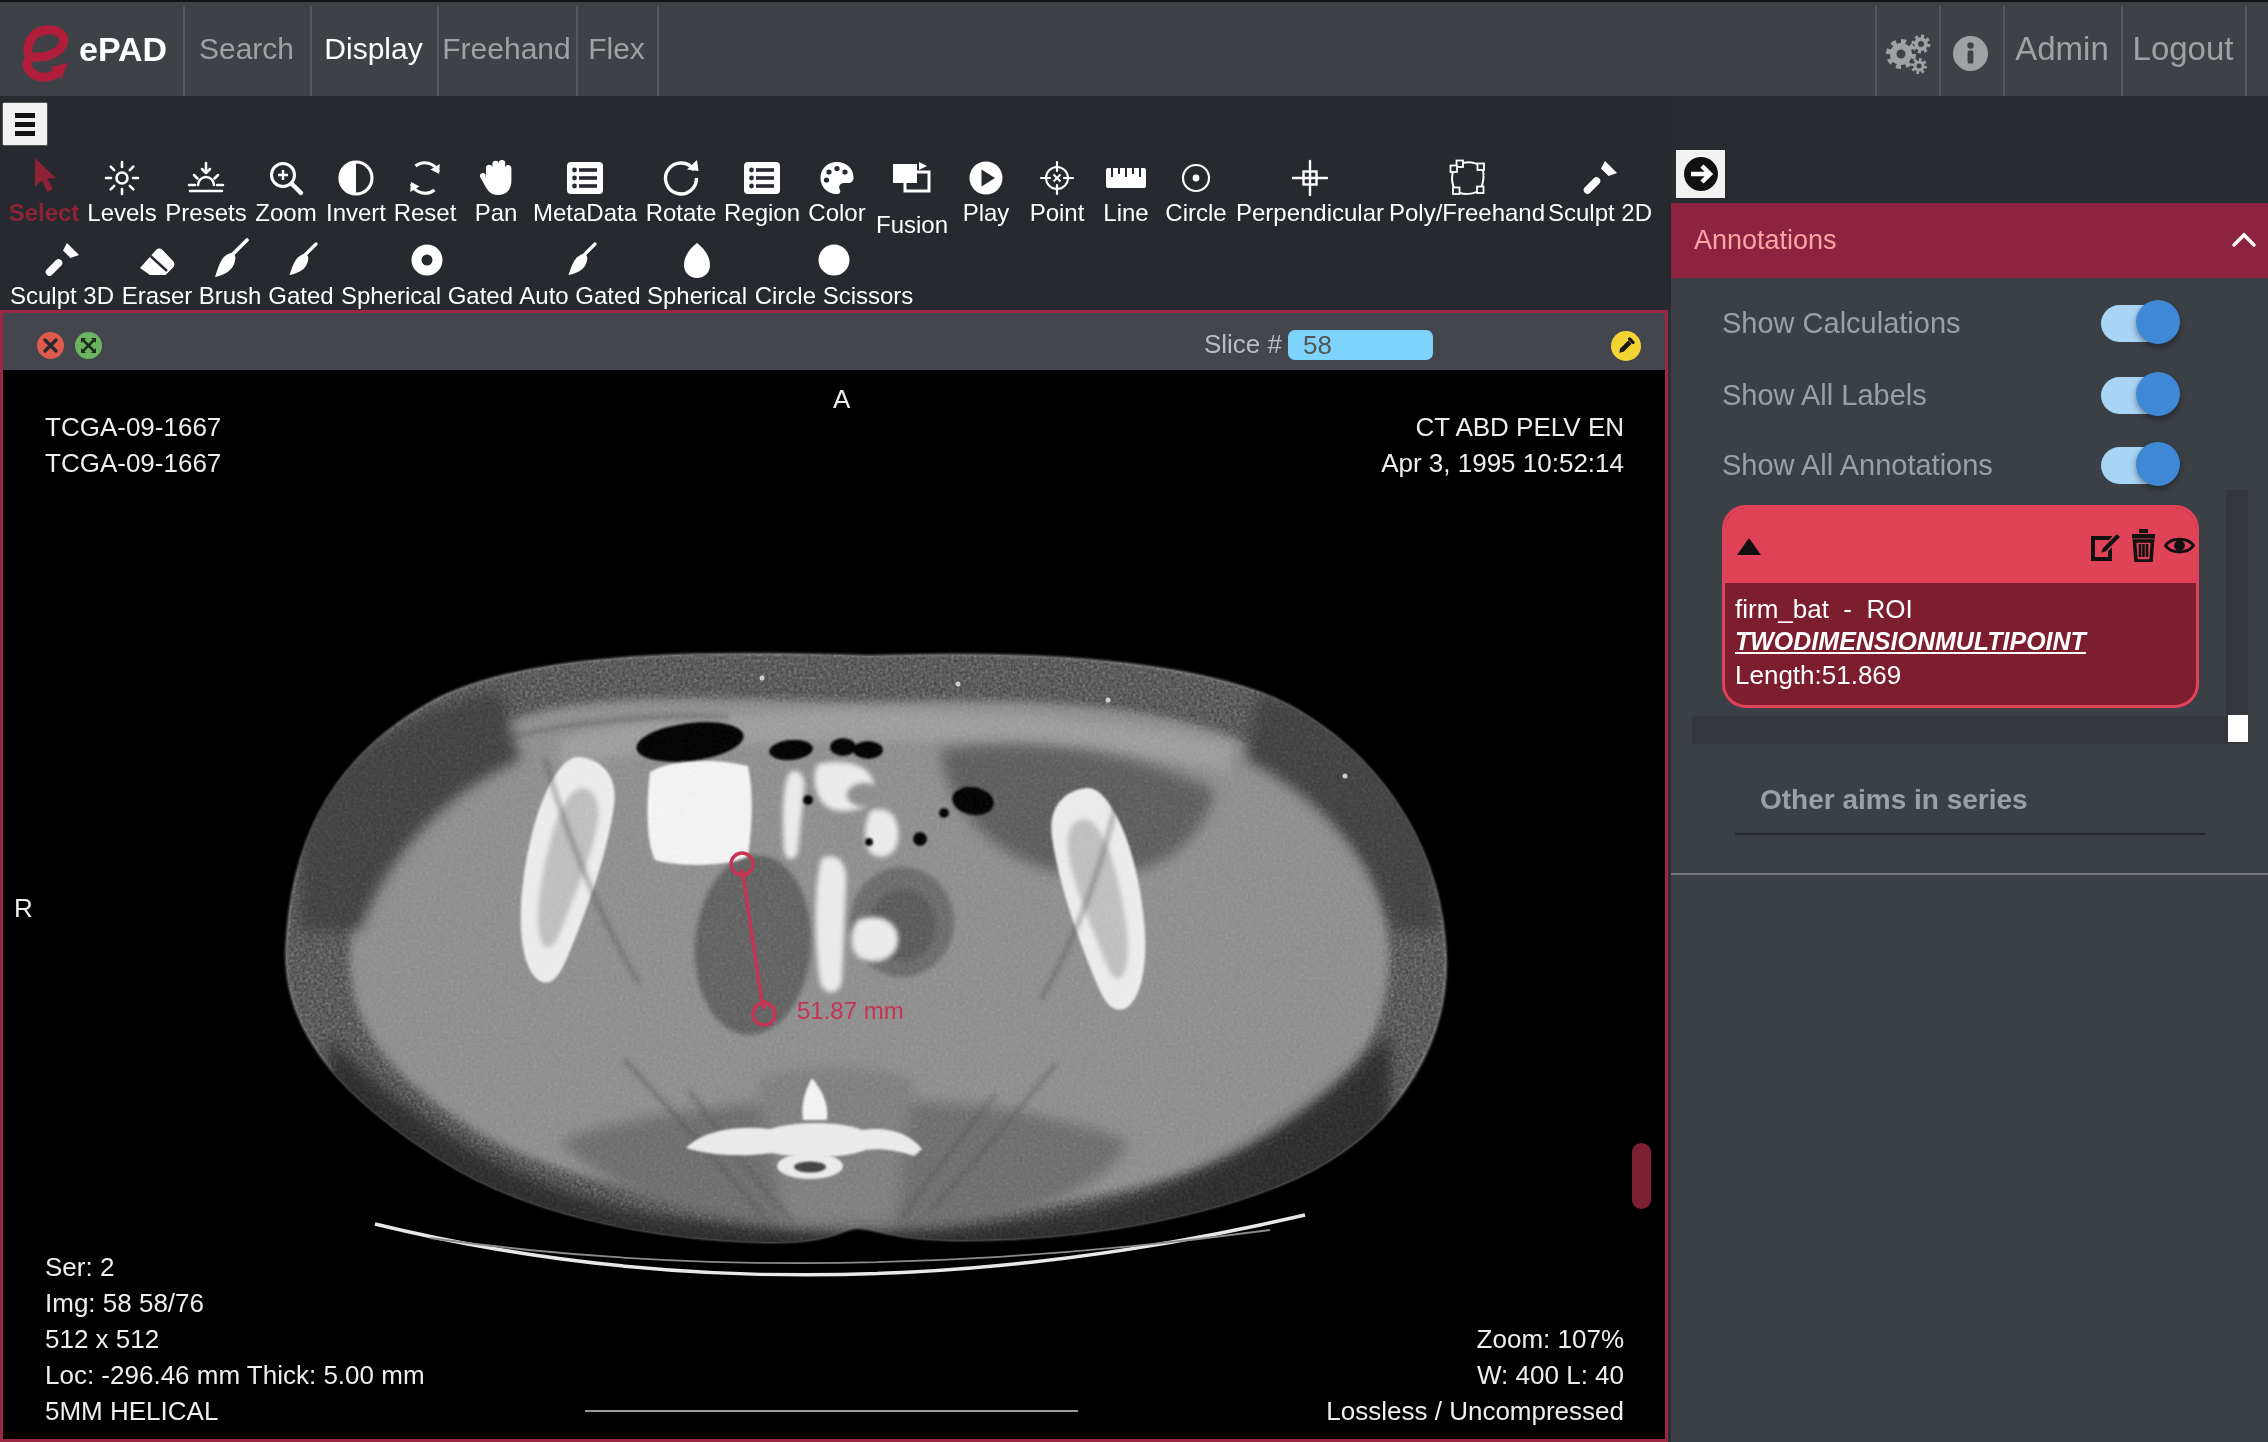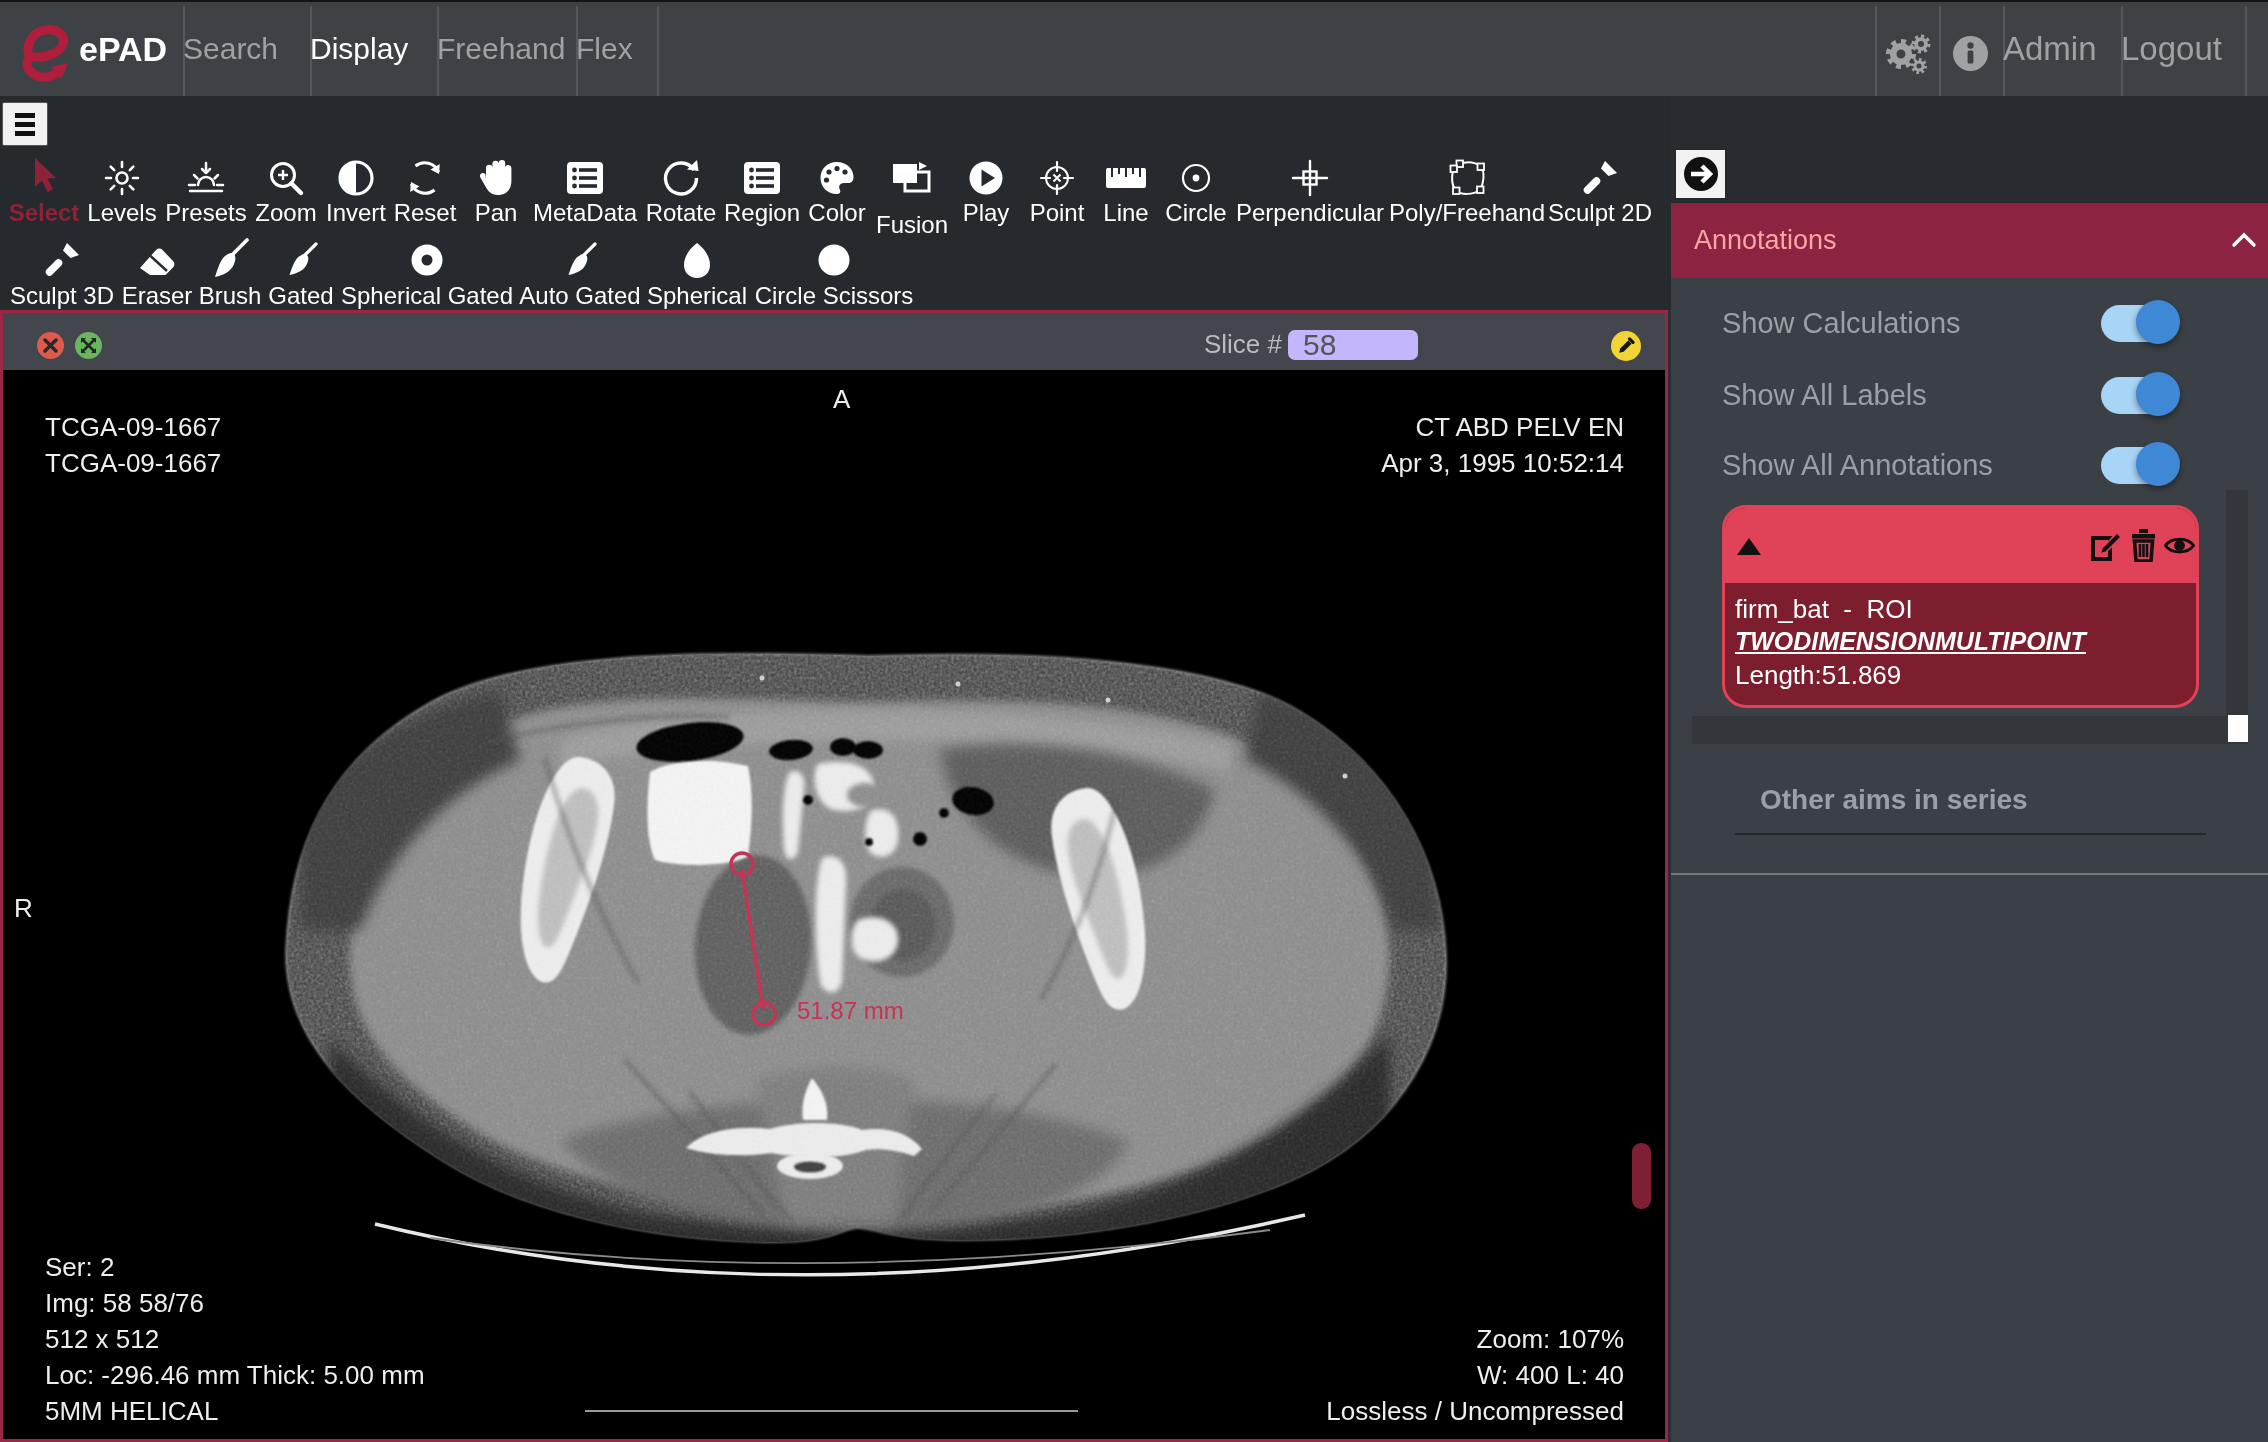--- a/index.html
+++ b/index.html
@@ -4,21 +4,21 @@
 <style>
   * { margin:0; padding:0; box-sizing:border-box; }
   html,body { width:2268px; height:1442px; overflow:hidden; background:#3b4046;
     font-family:"Liberation Sans", sans-serif; -webkit-font-smoothing:antialiased; }
   .abs { position:absolute; }
   
   #nav { position:absolute; left:0; top:0; width:2268px; height:96px; background:#3e4247;
     border-top:2px solid #121416; }
   .navsep { position:absolute; top:4px; bottom:0; width:2px; background:#54585d; }
   .navitem { position:absolute; top:0; height:94px; line-height:94px; font-size:30px;
-    color:#9fa2a5; }
+    color:#9fa2a5; text-align:center; }
   
   #toolbar { position:absolute; left:0; top:96px; width:2268px; height:278px; background:#26292e; }
   .tlabel { position:absolute; font-size:24px; color:#ffffff; white-space:nowrap;
     transform:translateX(-50%); }
   .ticon { position:absolute; transform:translate(-50%,-50%); }
   
   #viewport { position:absolute; left:0; top:310px; width:1668px; height:1132px;
     background:#000; border:3px solid #9c2745; }
   #vtitle { position:absolute; left:0; top:0; width:1662px; height:57px; background:#43474d; }
   .vtext { position:absolute; color:#eeeeee; font-size:26px; white-space:nowrap; }
@@ -262,21 +262,21 @@
     <div class="abs" style="left:34px;top:19px;width:27px;height:27px;border-radius:50%;background:#dd5a4c;"></div>
     <svg class="abs" style="left:40px;top:25px" width="15" height="15" viewBox="0 0 15 15">
         <path d="M2 2 L13 13 M13 2 L2 13" stroke="#26292e" stroke-width="3.4" stroke-linecap="round"></path>
       </svg>
     <div class="abs" style="left:72px;top:19px;width:27px;height:27px;border-radius:50%;background:#6bb561;"></div>
     <svg class="abs" style="left:77px;top:24px" width="17" height="17" viewBox="0 0 17 17">
       <path d="M3 3 L14 14 M14 3 L3 14" stroke="#1c2b1c" stroke-width="2.6"></path>
       <path d="M1 1 h5 l-5 5 Z M16 1 v5 l-5 -5 Z M1 16 v-5 l5 5 Z M16 16 h-5 l5 -5 Z" fill="#1c2b1c"></path>
     </svg>
     <div class="vtext" style="right:383px;top:16px;color:#b9bcc0;">Slice #</div>
-    <div class="abs" style="left:1285px;top:17px;width:130px;height:30px;background:#c4b5fd;border-radius:7px;color:#555;font-size:30px;line-height:30px;padding-left:15px;">58</div>
+    <div class="abs" style="left:1285px;top:17px;width:145px;height:30px;background:#7dd3fc;border-radius:7px;color:#555;font-size:26px;line-height:30px;padding-left:15px;">58</div>
     <div class="abs" style="left:1608px;top:18px;width:30px;height:30px;border-radius:50%;background:#f2d435;"></div>
     <svg class="abs" style="left:1614px;top:24px" width="18" height="18" viewBox="0 0 18 18">
       <path d="M2.2 15.8 L3.2 11.4 L11.2 3.4 L14.6 6.8 L6.6 14.8 Z" fill="#15171a"></path>
       <path d="M12.6 2 L16 5.4" stroke="#15171a" stroke-width="3.2" stroke-linecap="round"></path>
     </svg>
   </div>
 
   <svg id="ct" class="abs" style="left:0;top:57px" width="1662" height="1069" viewBox="3 370 1662 1069">
     <defs>
       <filter id="b1">

